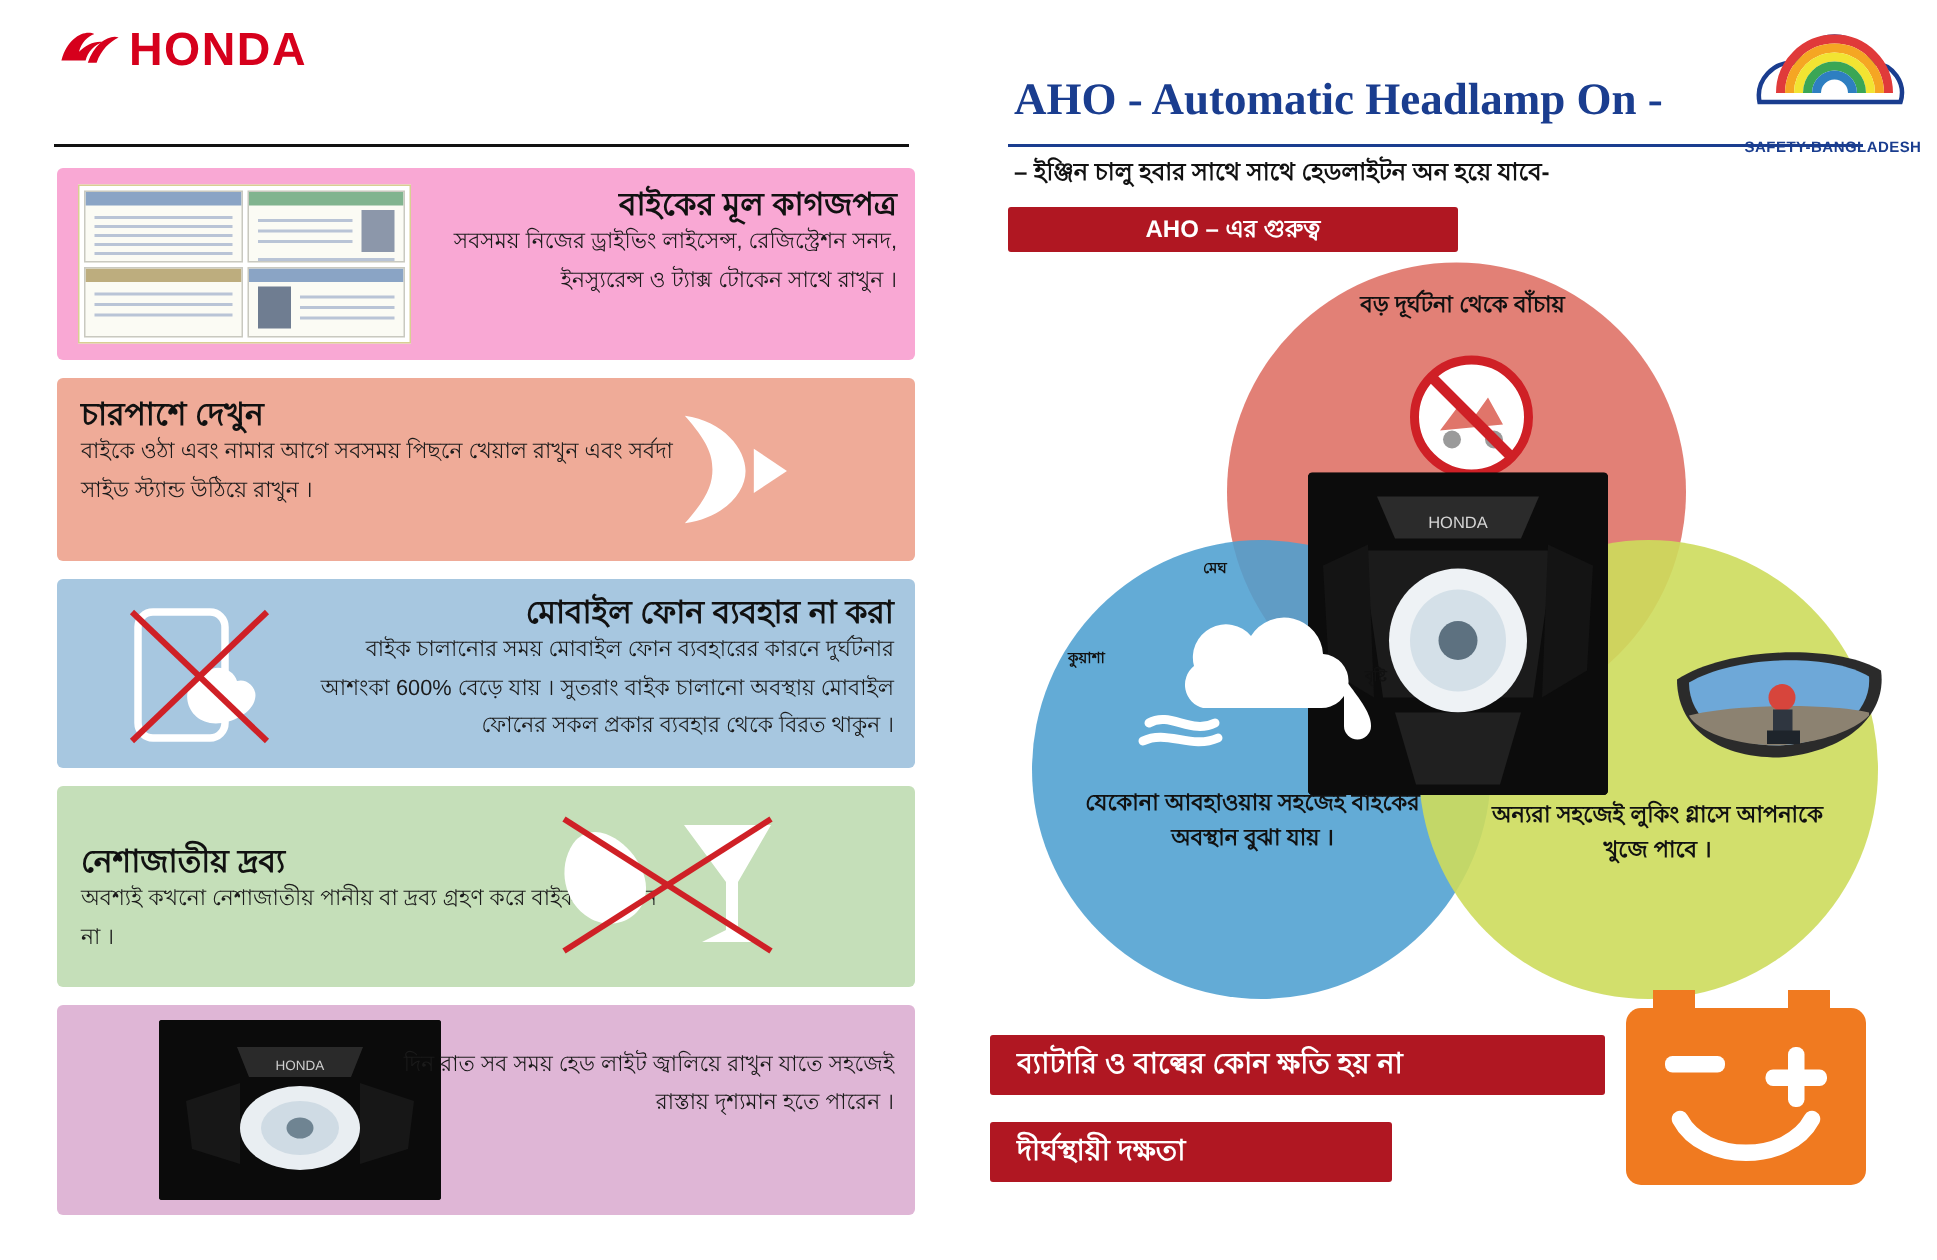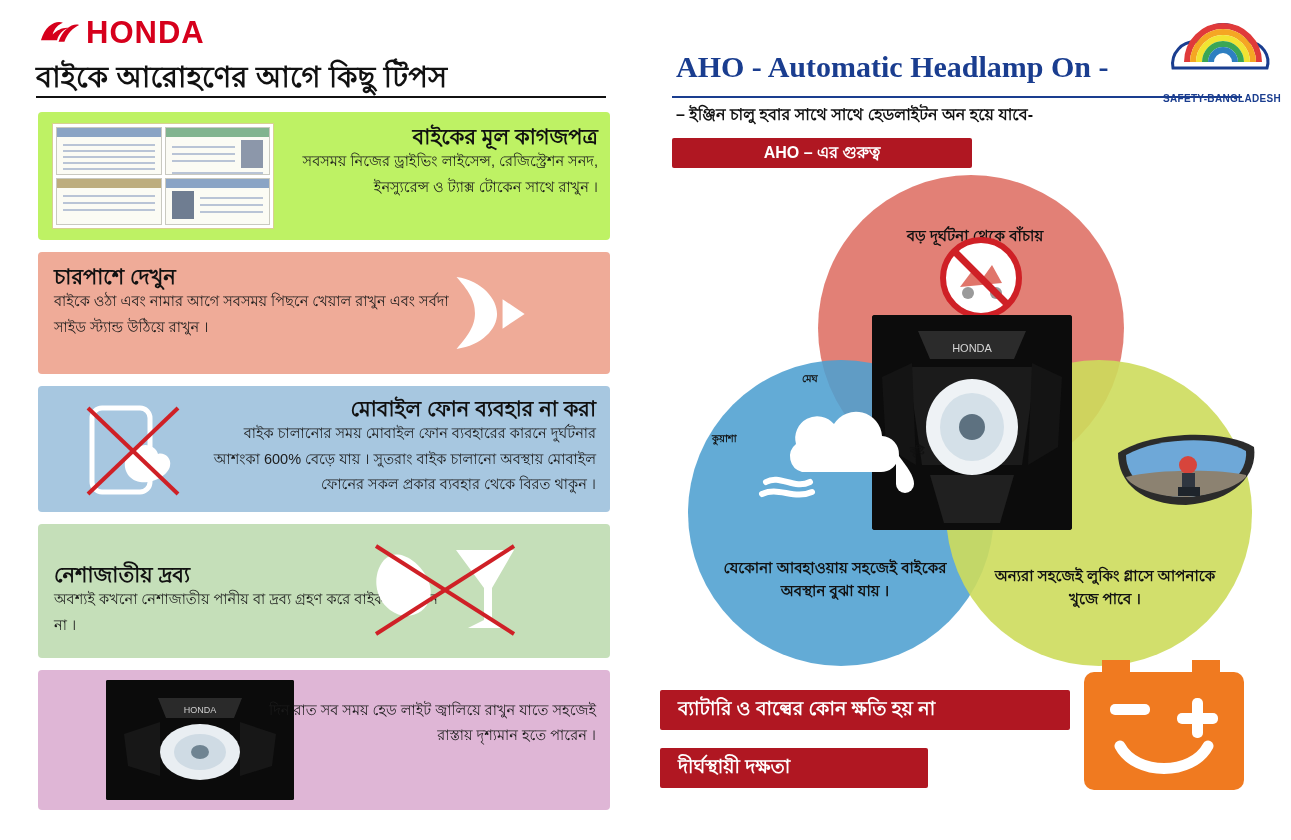--- a/index.html
+++ b/index.html
@@ -73,21 +73,21 @@
     color: #111;
     line-height: 1.2;
   }
   .tip-body {
     font-size: 14.5px;
     color: #1b1b1b;
     line-height: 1.75;
   }
 
   
-  #card-docs { top: 112px; height: 128px; background: #bef264; }
+  #card-docs { top: 112px; height: 128px; background: #f9a8d4; }
   #card-docs .txt {
     position: absolute; right: 12px; top: 12px; width: 320px; text-align: right;
   }
   #card-docs .doc-images {
     position: absolute; left: 14px; top: 11px; width: 222px; height: 106px;
     background: #ffffff; border: 1px solid #d8cf92;
     display: grid; grid-template-columns: 1fr 1fr; gap: 3px; padding: 3px;
     box-sizing: border-box;
   }
   .doc-thumb {
@@ -147,21 +147,21 @@
   }
 
   
   .venn { position: absolute; left: 10px; top: 175px; width: 620px; height: 470px; }
   .circle { position: absolute; border-radius: 50%; }
   .c-top { left: 158px; top: 0px; width: 306px; height: 306px; background: #e0756a; opacity: .92; }
   .c-left { left: 28px; top: 185px; width: 306px; height: 306px; background: #4d9fd0; opacity: .88; }
   .c-right { left: 286px; top: 185px; width: 306px; height: 306px; background: #cddb5c; opacity: .9; }
 
   .venn-label {
-    position:absolute; text-align:center; font-size: 15px; color:#111; font-weight: bold; line-height: 1.5; margin-top: 32px;
+    position:absolute; text-align:center; font-size: 15px; color:#111; font-weight: bold; line-height: 1.5;
   }
   #venn-top-label { left: 215px; top: 18px; width: 200px; }
   #venn-left-label { left: 60px; top: 350px; width: 230px; }
   #venn-right-label { left: 320px; top: 358px; width: 250px; }
   .venn-small { position:absolute; font-size: 10px; color:#111; font-weight: bold; }
   #label-cloud { left: 142px; top: 196px; }
   #label-fog { left: 52px; top: 256px; text-align: center; }
   #label-rain { left: 250px; top: 268px; }
 
   .no-accident {
@@ -199,21 +199,20 @@
     <div class="honda-logo">
       <span class="honda-wing">
         <svg viewBox="0 0 60 40" width="44" height="30">
           <path d="M4 30 C10 8, 26 2, 34 6 C28 8, 22 14, 20 22 C26 16, 34 12, 42 13 C34 16, 28 22, 26 30 Z" fill="#d6001c"></path>
           <path d="M28 32 C34 14, 48 6, 56 9 C48 13, 40 20, 36 32 Z" fill="#d6001c"></path>
         </svg>
       </span>
       <span class="honda-wordmark">HONDA</span>
     </div>
 
-    <div class="left-title">বাইকে আরোহণের আগে কিছু টিপস</div>
     <div class="left-title-rule"></div>
 
     <div class="tip-card" id="card-docs">
       <div class="doc-images">
         <div class="doc-thumb">
           <div class="hdr"></div>
           <div class="bar" style="top:16px"></div>
             <div class="bar" style="top:22px"></div>
           <div class="bar" style="top:28px"></div>
             <div class="bar" style="top:34px"></div>

